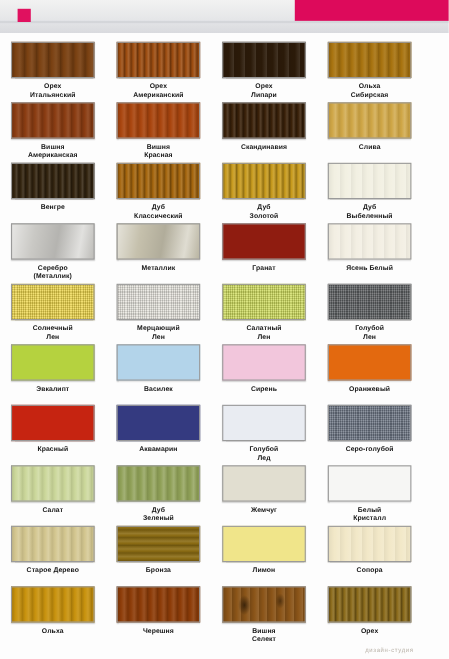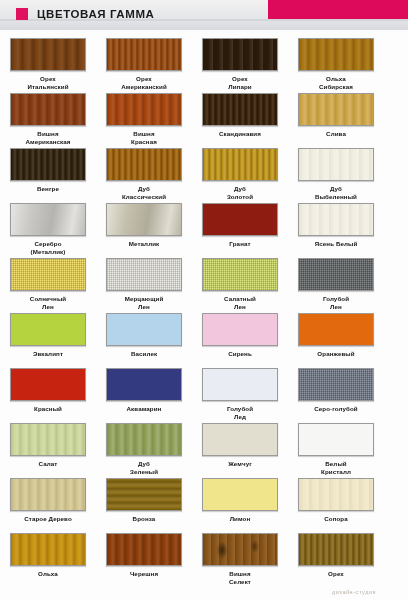--- a/index.html
+++ b/index.html
@@ -111,21 +111,20 @@
 </head>
 <body>
 
 <div id="page">
 
   <div class="header">
     <div class="header-pink"></div>
     <div class="header-bar-shadow"></div>
     <div class="title-row">
       <span class="title-swatch"></span>
-      <span class="title-text">ЦВЕТОВАЯ ГАММА</span>
     </div>
   </div>
 
   <div class="grid" id="grid">
       <div class="row">
         <div class="cell">
           <div class="swatch" style="background: rgb(122, 65, 18);">
             <div class="grain" style="background-image: repeating-linear-gradient(90deg, rgba(0, 0, 0, 0.22) 0px, rgba(0, 0, 0, 0) 3px, rgba(255, 255, 255, 0.07) 7px, rgba(0, 0, 0, 0.16) 11px);"></div>
           </div>
           <div class="label"><span>Орех</span><br><span>Итальянский</span></div>

